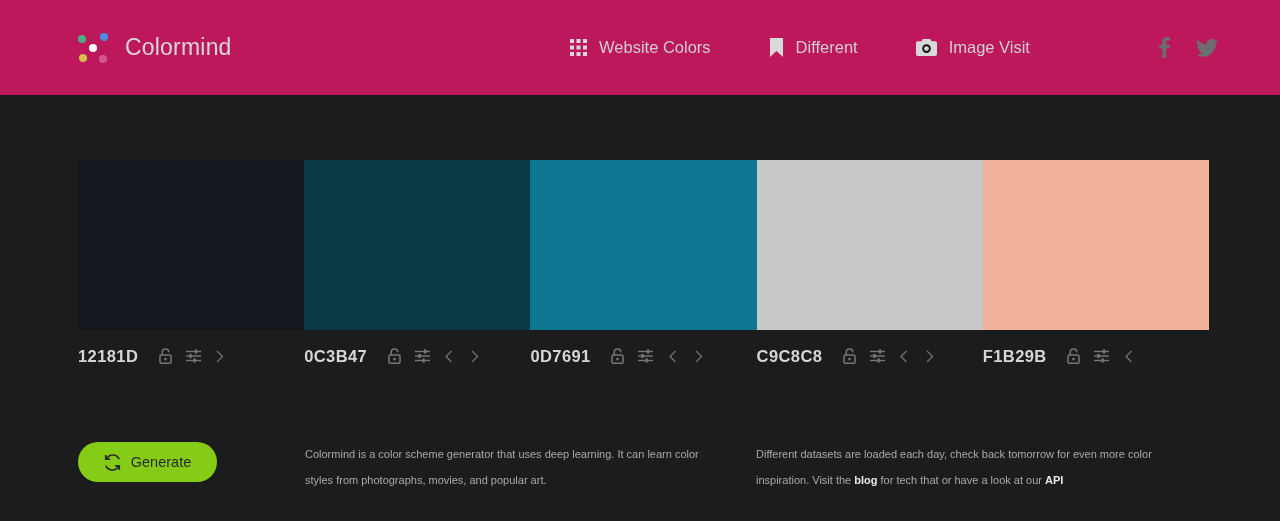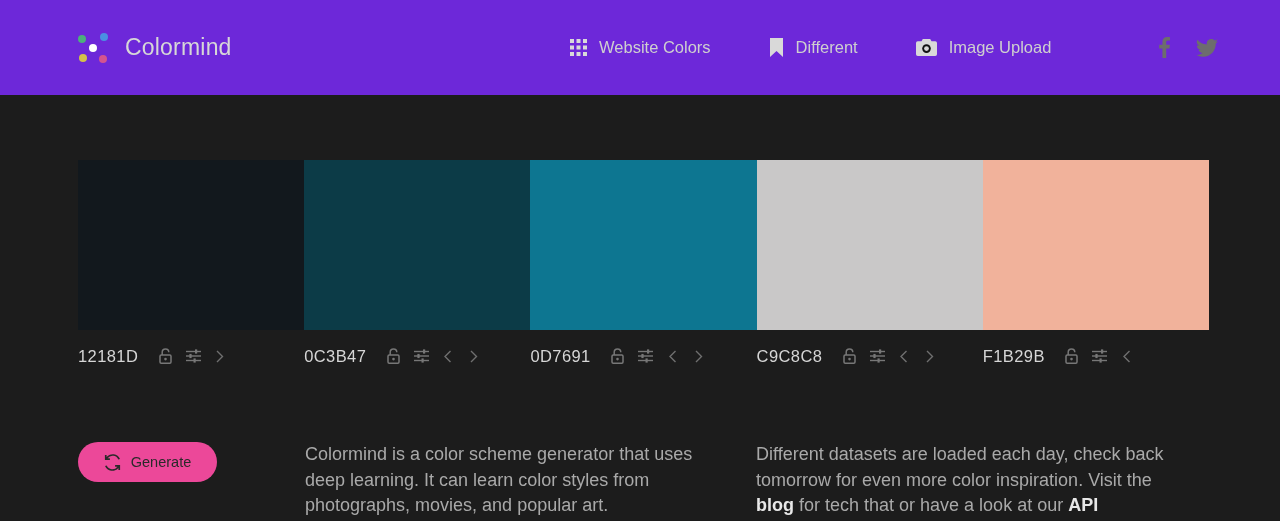--- a/index.html
+++ b/index.html
@@ -7,21 +7,21 @@
   body {
     background:#1c1c1c;
     font-family:"Liberation Sans", sans-serif;
     color:#c8c8c8;
     -webkit-font-smoothing:antialiased;
   }
 
   
   .header {
     height:95px;
-    background:#6d28d9;
+    background:#be185d;
     display:flex;
     align-items:center;
     position:relative;
   }
   .brand {
     display:flex;
     align-items:center;
     margin-left:78px;
     gap:17px;
   }
@@ -86,20 +86,21 @@
     display:flex;
     height:170px;
     width:1131px;
   }
   .swatch { flex:1 1 0; }
 
   .meta-row {
     display:flex;
     width:1131px;
     margin-top:13px;
+    font-weight:bold;
   }
   .meta {
     flex:1 1 0;
     display:flex;
     align-items:center;
     height:26px;
   }
   .hex {
     font-size:16.5px;
     color:#d6d6d6;
@@ -120,37 +121,37 @@
   
   .bottom {
     position:absolute;
     top:420px;
     left:0; right:0;
     display:flex;
   }
   .gen-col { width:227px; margin-left:78px; padding-top:22px; }
   .generate-btn {
     width:139px; height:40px;
-    background:#ec4899;
+    background:#84cc16;
     border:none;
     border-radius:20px;
     display:flex;
     align-items:center;
     justify-content:center;
     gap:10px;
     cursor:pointer;
     color:#2a2a2a;
     font-size:14.5px;
     font-family:"Liberation Sans", sans-serif;
   }
   .generate-btn svg { display:block; }
 
   .blurb {
     width:420px;
-    font-size:18px;
+    font-size:11px;
     line-height:25.5px;
     color:#a9a9a9;
     padding-top:22px;
   }
   .blurb.second { margin-left:31px; }
   .blurb a {
     color:#e8e8e8;
     text-decoration:none;
     font-weight:700;
   }
@@ -202,21 +203,21 @@
     </div>
 
     <div class="nav-item">
       <span>
         <svg width="21" height="17" viewBox="0 0 21 17">
           <path d="M6.8 0 h7.4 l1.3 2.2 H19.2 A1.8 1.8 0 0 1 21 4 v11.2 A1.8 1.8 0 0 1 19.2 17 H1.8 A1.8 1.8 0 0 1 0 15.2 V4 A1.8 1.8 0 0 1 1.8 2.2 H5.5 z" fill="#d9d9d9"></path>
           <circle cx="10.5" cy="9.6" r="4.3" fill="#121212"></circle>
           <circle cx="10.5" cy="9.6" r="2.4" fill="#d9d9d9"></circle>
         </svg>
       </span>
-      <span>Image Upload</span>
+      <span>Image Visit</span>
     </div>
 
   </nav>
 
   <div class="social">
     <span>
       <svg width="11" height="21" viewBox="0 0 11 21">
         <path d="M7.2 21 V11.4 h3.2 l0.5 -3.7 H7.2 V5.3 c0 -1.07 0.3 -1.8 1.83 -1.8 H11 V0.15 C10.66 0.1 9.5 0 8.15 0 5.33 0 3.4 1.72 3.4 4.88 V7.7 H0.2 v3.7 h3.2 V21 z" fill="#6d6d6d"></path>
       </svg>
     </span>

